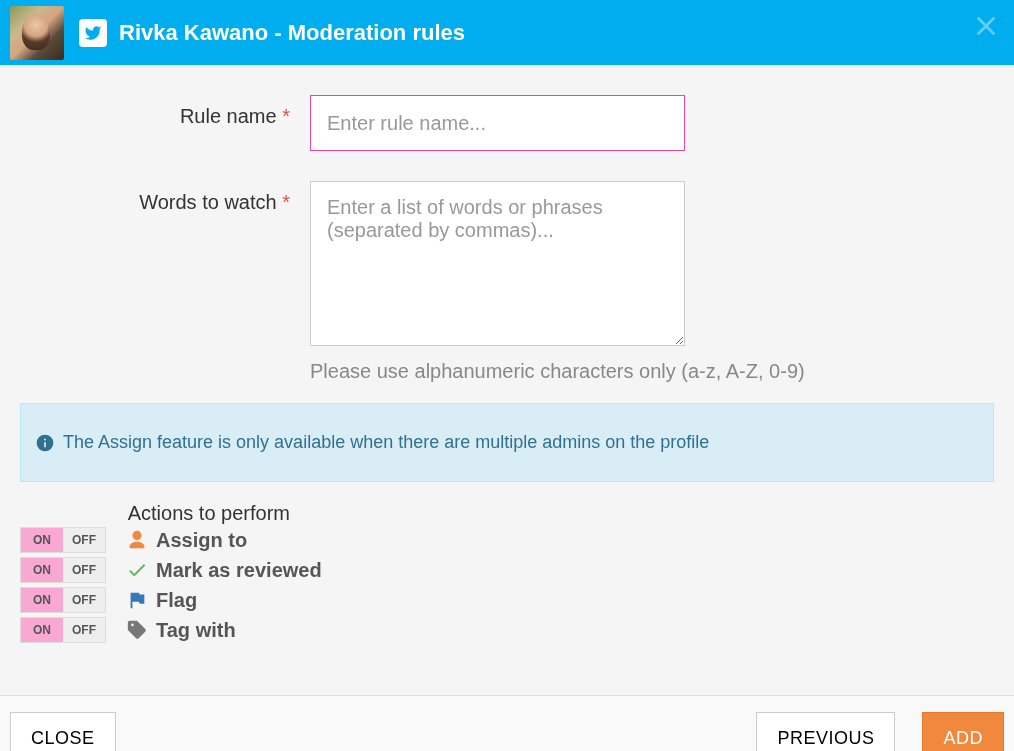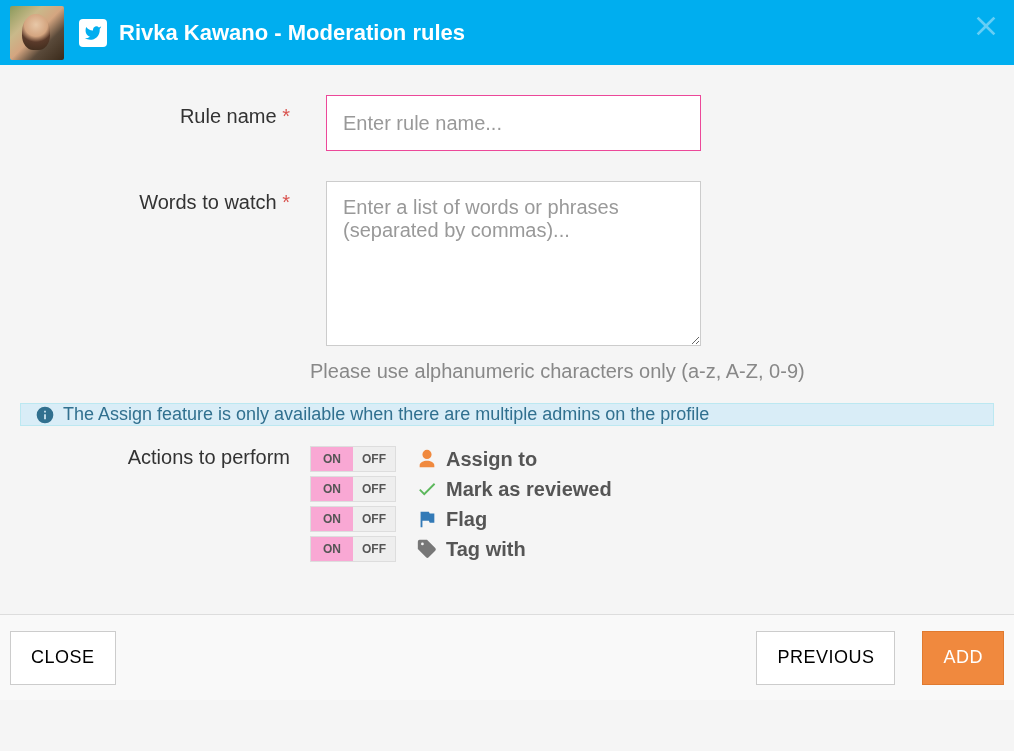--- a/index.html
+++ b/index.html
@@ -6,32 +6,32 @@
   html, body { width: 1014px; height: 751px; font-family: 'Helvetica Neue', Arial, sans-serif; background: #f5f5f5; overflow: hidden; }
   .header { background: #00aeef; height: 65px; display: flex; align-items: center; padding: 0 10px; position: relative; }
   .avatar { width: 54px; height: 54px; background: linear-gradient(135deg, #8a9a5b 0%, #c9b98a 30%, #d4a580 50%, #5a4a3a 70%, #3a2a1a 100%); border-radius: 2px; margin-right: 15px; position: relative; overflow: hidden; }
   .avatar::after { content: ''; position: absolute; top: 8px; left: 12px; width: 28px; height: 36px; background: radial-gradient(circle at 50% 30%, #e8c8a8 0%, #d4a580 40%, #5a3a2a 60%, #3a2a1a 100%); border-radius: 50% 50% 40% 40%; }
   .twitter-box { width: 28px; height: 28px; background: #fff; border-radius: 4px; display: flex; align-items: center; justify-content: center; margin-right: 12px; }
   .twitter-box svg { width: 18px; height: 18px; fill: #00aeef; }
   .header-title { color: #fff; font-size: 22px; font-weight: 600; }
   .close-x { position: absolute; right: 12px; top: 10px; width: 32px; height: 32px; cursor: pointer; opacity: 0.4; }
   .close-x svg { width: 100%; height: 100%; fill: #fff; }
   .body { background: #f5f5f5; padding: 30px 20px 10px 20px; border-bottom: 1px solid #ddd; }
-  .form-row { display: flex; margin-bottom: 30px; gap: 16px; }
+  .form-row { display: flex; margin-bottom: 30px; }
   .form-label { width: 290px; text-align: right; padding-right: 20px; font-size: 20px; color: #333; padding-top: 10px; }
   .req { color: #d9534f; }
   .form-control { width: 375px; }
   .form-control input[type=text] { width: 100%; height: 56px; border: 1px solid #ec4899; padding: 0 16px; font-size: 20px; color: #333; background: #fff; }
   .form-control textarea { width: 100%; height: 165px; border: 1px solid #ccc; padding: 14px 16px; font-size: 20px; color: #333; resize: both; font-family: inherit; background: #fff; }
   .form-control input::placeholder, .form-control textarea::placeholder { color: #999; }
   .help-text { color: #888; font-size: 20px; margin-top: 10px; }
   .help-wide { margin-left: 290px; padding-left: 0; width: 680px; }
-  .info-bar { background: #d9edf7; border: 1px solid #bce8f1; color: #31708f; padding: 0 14px; font-size: 18px; display: flex; align-items: center; margin: 0 0 10px 0; }
+  .info-bar { background: #d9edf7; border: 1px solid #bce8f1; color: #31708f; padding: 28px 14px; font-size: 18px; display: flex; align-items: center; margin: 0 0 10px 0; }
   .info-bar svg { width: 20px; height: 20px; fill: #31708f; margin-right: 8px; flex-shrink: 0; }
-  .actions-section { display: flex; padding-top: 8px; padding-bottom: 40px; }
+  .actions-section { display: flex; padding-top: 8px; padding-bottom: 40px; flex-direction: column; }
   .actions-label { width: 290px; text-align: right; padding-right: 20px; font-size: 20px; color: #333; padding-top: 2px; }
   .actions-list { }
   .action-row { display: flex; align-items: center; height: 30px; }
   .toggle { display: flex; border: 1px solid #ddd; height: 26px; }
   .toggle-btn { font-size: 12px; font-weight: 600; width: 42px; display: flex; align-items: center; justify-content: center; cursor: pointer; color: #555; }
   .toggle-btn.on { background: #f9a8d4; }
   .toggle-btn.off { background: #eee; }
   .action-icon { width: 26px; height: 22px; margin-left: 18px; margin-right: 6px; display: flex; align-items: center; justify-content: center; }
   .action-icon svg { width: 22px; height: 22px; }
   .action-text { font-size: 20px; font-weight: 700; color: #555; }

